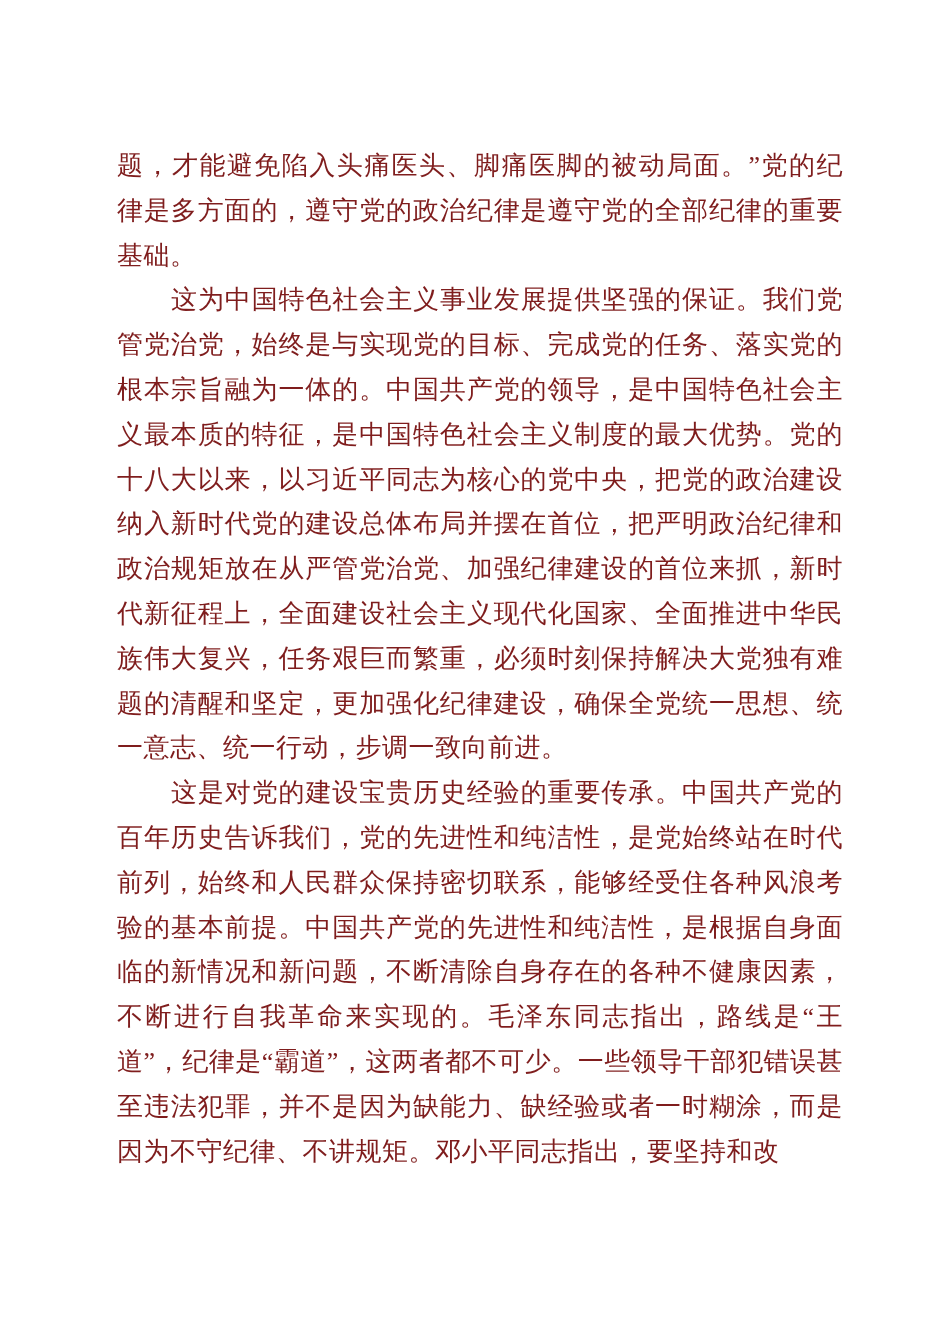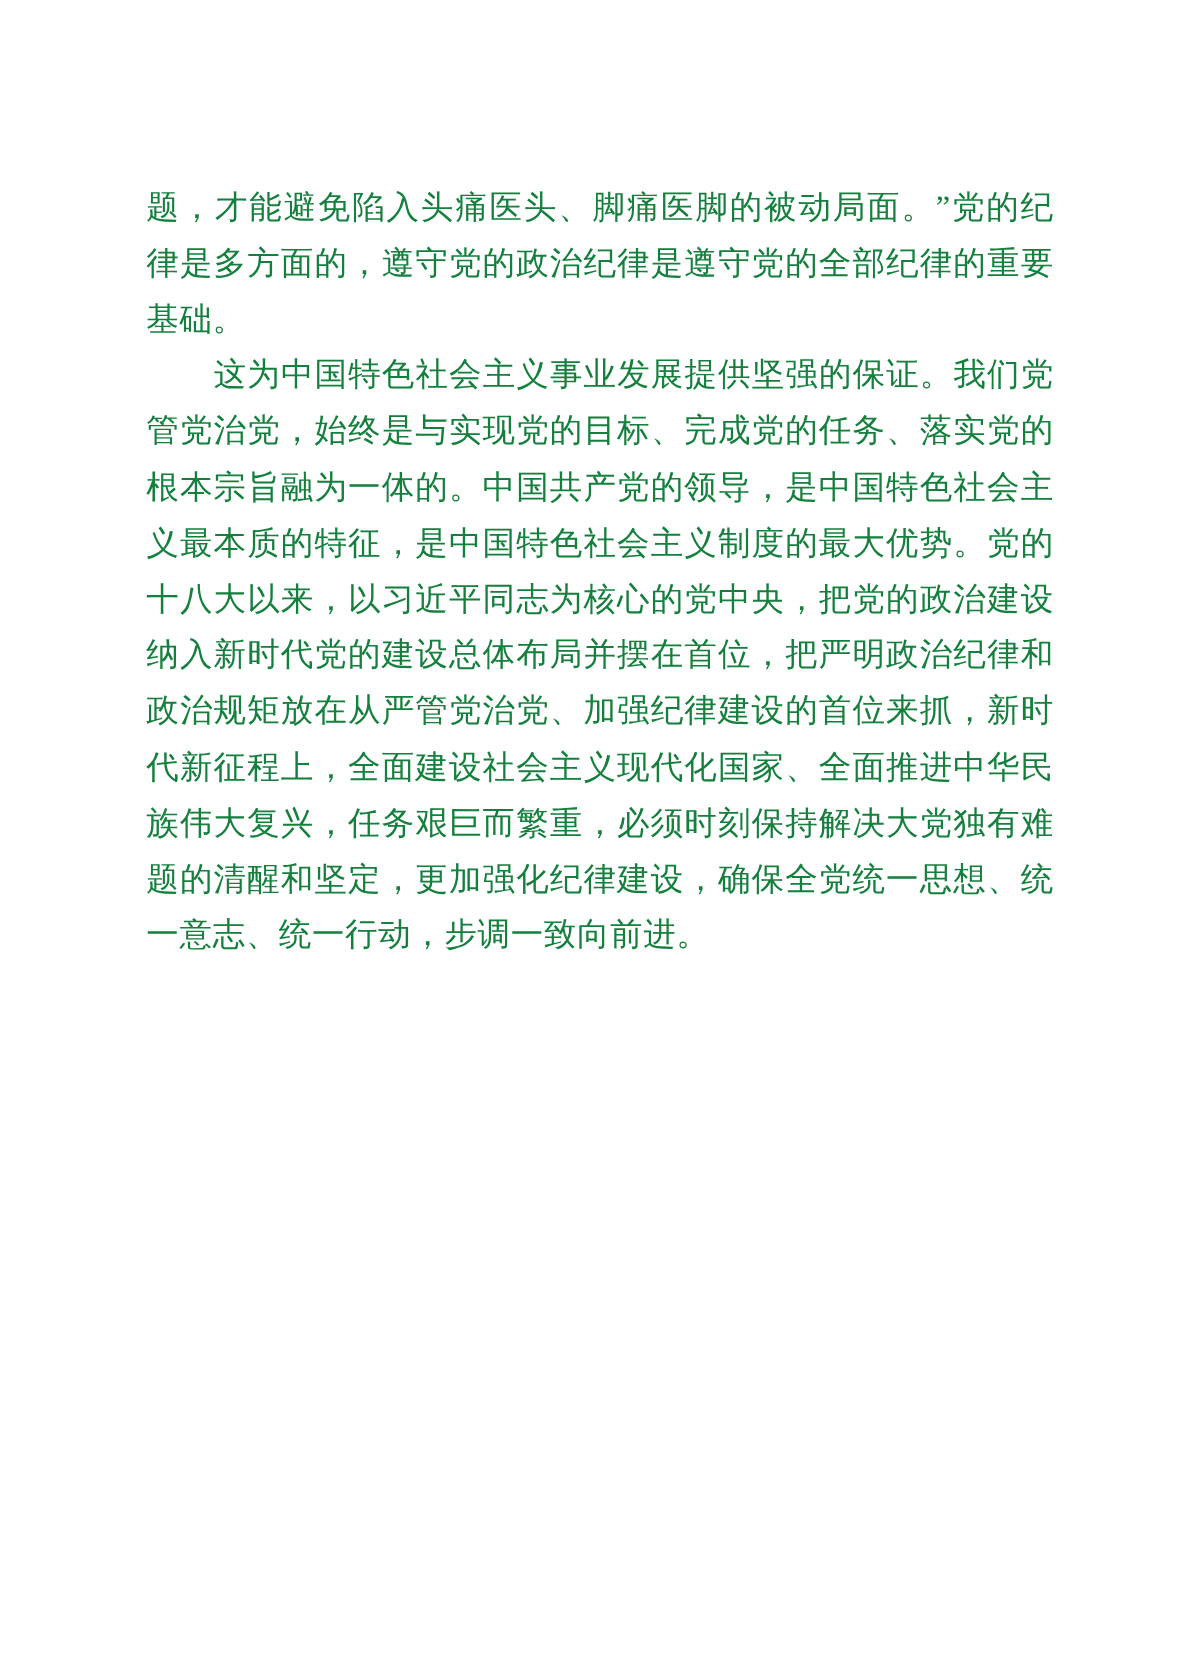--- a/index.html
+++ b/index.html
@@ -19,30 +19,31 @@
     left: 117px;
     top: 144px;
     width: 726px;
   }
   .para {
     margin: 0;
     padding: 0;
     font-family: "Liberation Serif", "DejaVu Serif", serif;
     font-size: 26px;
     line-height: 44.8px;
-    color: #15803d;
+    color: #7f1d1d;
     text-align: justify;
     letter-spacing: 0.5px;
     word-break: normal;
   }
   .para.indented {
     text-indent: 54px;
   }
 </style>
 </head>
 <body>
 
 <div class="page">
   <div class="text-block">
     <p class="para">题，才能避免陷入头痛医头、脚痛医脚的被动局面。”党的纪律是多方面的，遵守党的政治纪律是遵守党的全部纪律的重要基础。</p>
     <p class="para indented">这为中国特色社会主义事业发展提供坚强的保证。我们党管党治党，始终是与实现党的目标、完成党的任务、落实党的根本宗旨融为一体的。中国共产党的领导，是中国特色社会主义最本质的特征，是中国特色社会主义制度的最大优势。党的十八大以来，以习近平同志为核心的党中央，把党的政治建设纳入新时代党的建设总体布局并摆在首位，把严明政治纪律和政治规矩放在从严管党治党、加强纪律建设的首位来抓，新时代新征程上，全面建设社会主义现代化国家、全面推进中华民族伟大复兴，任务艰巨而繁重，必须时刻保持解决大党独有难题的清醒和坚定，更加强化纪律建设，确保全党统一思想、统一意志、统一行动，步调一致向前进。</p>
+    <p class="para indented">这是对党的建设宝贵历史经验的重要传承。中国共产党的百年历史告诉我们，党的先进性和纯洁性，是党始终站在时代前列，始终和人民群众保持密切联系，能够经受住各种风浪考验的基本前提。中国共产党的先进性和纯洁性，是根据自身面临的新情况和新问题，不断清除自身存在的各种不健康因素，不断进行自我革命来实现的。毛泽东同志指出，路线是“王道”，纪律是“霸道”，这两者都不可少。一些领导干部犯错误甚至违法犯罪，并不是因为缺能力、缺经验或者一时糊涂，而是因为不守纪律、不讲规矩。邓小平同志指出，要坚持和改</p>
   </div>
 </div>
 
 </body></html>

